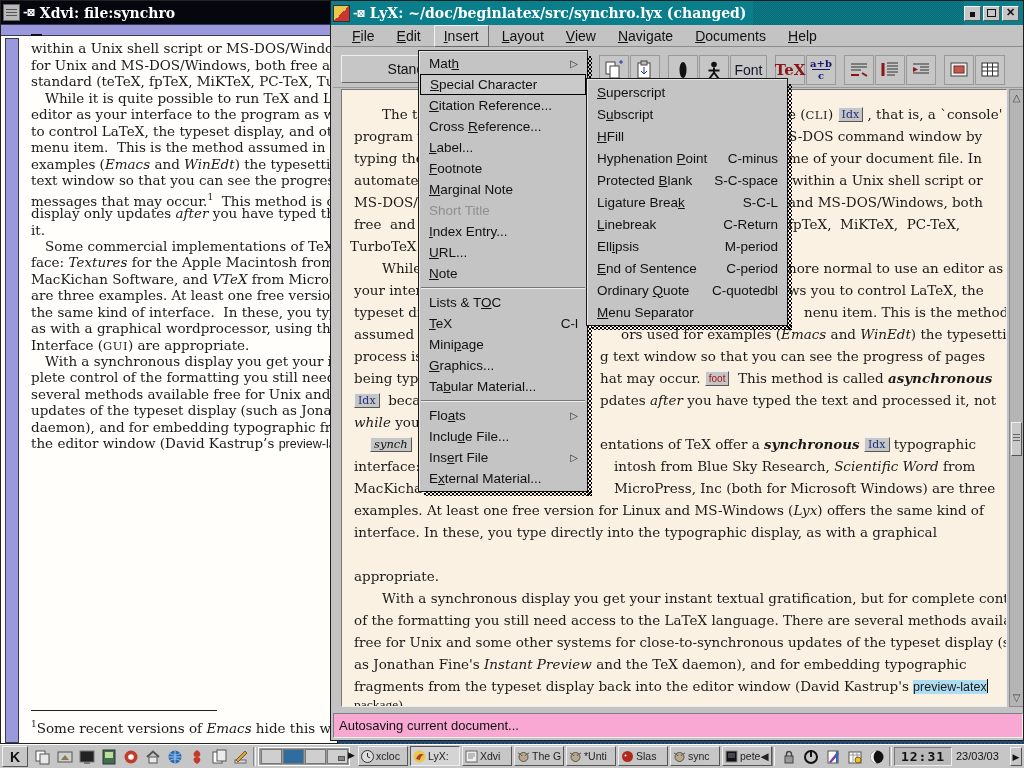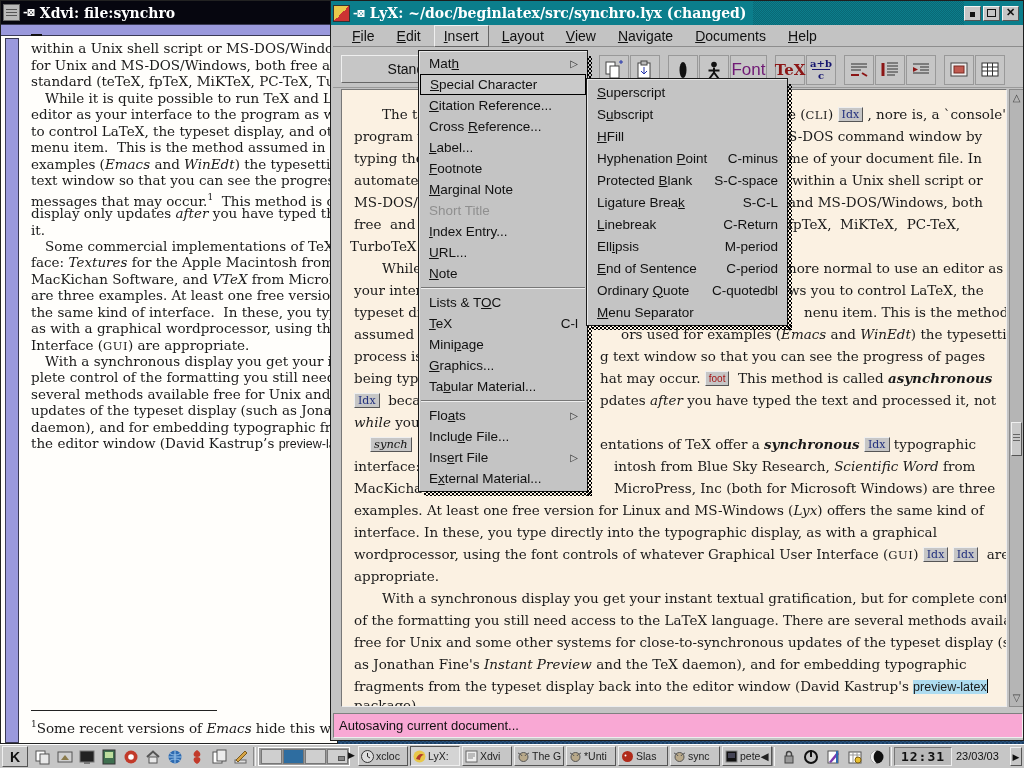--- a/index.html
+++ b/index.html
@@ -60,21 +60,21 @@
     display:flex; align-items:center; justify-content:center; font-size:14px; color:#111; }
   .ticons { position:absolute; left:266px; top:3px; height:31px; display:flex; align-items:center; }
   .tico { width:30px; height:30px; background:#c6c6c6; border:1px solid #999;
     display:flex; align-items:center; justify-content:center; margin-right:1px; }
   .tico.wide { width:37px; }
   .tsep { width:7px; height:30px; }
   .tico .texlogo { font-family:"DejaVu Serif", serif; font-weight:bold; color:#8c1616; font-size:15px; }
   .tico .mathfrac { font-family:"DejaVu Serif", serif; color:#14146e; font-size:10px;
     font-weight:bold; text-align:center; line-height:9px; }
   .tico .mathfrac .bar { display:block; height:1px; background:#14146e; margin:1px 2px; }
-  .tico .fontlbl { font-size:17px; color:#701a75; }
+  .tico .fontlbl { font-size:14px; color:#0f172a; }
 
   .l-doc { position:absolute; left:10px; top:88px; width:666px; height:618px;
     background:#fbf1e2; border:1px solid; border-color:#777 #eee #eee #777; overflow:hidden; }
   .run { position:absolute; white-space:pre; font-family:"DejaVu Serif", serif;
     font-size:13.5px; color:#1a1a1a; line-height:18px; }
   .it { font-style:italic; }
   .bit { font-style:italic; font-weight:bold; }
   .sc { font-size:11.5px; letter-spacing:.5px; }
   .sans { font-family:"Liberation Sans", sans-serif; font-size:12.5px; }
   .hl { background:#aedcf0; font-family:"Liberation Sans", sans-serif; font-size:12.5px; }
@@ -298,21 +298,21 @@
         <div class="tico">
           <svg width="20" height="20" viewBox="0 0 20 20">
             <rect x="2" y="3" width="16" height="13" fill="#fff" stroke="#333"></rect>
             <path d="M2 7h16M2 11h16M7.5 3v13M12.5 3v13" stroke="#333"></path>
           </svg>
         </div>
       </div>
   </div>
   <div class="l-doc" id="lyx-doc">
       <div class="run" style="left: 40px; top: 15px;"><span>The tr</span></div>
-      <div class="run" style="left: 446px; top: 15px;"><span>e (</span><span class="sc">CLI</span><span>) </span><span class="inset inset-idx">Idx</span><span> , nore is, a `console'</span></div>
+      <div class="run" style="left: 446px; top: 15px;"><span>e (</span><span class="sc">CLI</span><span>) </span><span class="inset inset-idx">Idx</span><span> , that is, a `console'</span></div>
       <div class="run" style="left: 12px; top: 37px;"><span>program v</span></div>
       <div class="run" style="left: 446px; top: 37px;"><span>S-DOS command window by</span></div>
       <div class="run" style="left: 12px; top: 59px;"><span>typing the</span></div>
       <div class="run" style="left: 446px; top: 59px;"><span>me of your document file. In</span></div>
       <div class="run" style="left: 12px; top: 81px;"><span>automated</span></div>
       <div class="run" style="left: 450px; top: 81px;"><span>within a Unix shell script or</span></div>
       <div class="run" style="left: 12px; top: 103px;"><span>MS-DOS/</span></div>
       <div class="run" style="left: 446px; top: 103px;"><span>and MS-DOS/Windows, both</span></div>
       <div class="run" style="left: 12px; top: 125px;"><span>free  and </span></div>
       <div class="run" style="left: 446px; top: 125px;"><span>fpTeX,  MiKTeX,  PC-TeX,</span></div>
@@ -333,28 +333,27 @@
       <div class="run" style="left: 258px; top: 301px;"><span>pdates </span><span class="it">after</span><span> you have typed the text and processed it, not</span></div>
       <div class="run" style="left: 12px; top: 323px;"><span class="it">while</span><span> you</span></div>
       <div class="run" style="left: 28px; top: 345px;"><span class="inset inset-synch">synch</span></div>
       <div class="run" style="left: 258px; top: 345px;"><span>entations of TeX offer a </span><span class="bit">synchronous</span><span> </span><span class="inset inset-idx">Idx</span><span> typographic</span></div>
       <div class="run" style="left: 12px; top: 367px;"><span>interface:</span></div>
       <div class="run" style="left: 272px; top: 367px;"><span>intosh from Blue Sky Research, </span><span class="it">Scientific Word</span><span> from</span></div>
       <div class="run" style="left: 12px; top: 389px;"><span>MacKicha</span></div>
       <div class="run" style="left: 272px; top: 389px;"><span>MicroPress, Inc (both for Microsoft Windows) are three</span></div>
       <div class="run" style="left: 12px; top: 411px;"><span>examples. At least one free version for Linux and MS-Windows (</span><span class="it">Lyx</span><span>) offers the same kind of</span></div>
       <div class="run" style="left: 12px; top: 433px;"><span>interface. In these, you type directly into the typographic display, as with a graphical</span></div>
-      <div class="run" style="left: 12px; top: 455px;"><span>wordprocessor, using the font controls of whatever Graphical User Interface (</span><span class="sc">GUI</span><span>) </span><span class="inset inset-idx">Idx</span><span> </span><span class="inset inset-idx">Idx</span><span>  are</span></div>
       <div class="run" style="left: 12px; top: 477px;"><span>appropriate.</span></div>
       <div class="run" style="left: 40px; top: 499px;"><span>With a synchronous display you get your instant textual gratification, but for complete control</span></div>
       <div class="run" style="left: 12px; top: 521px;"><span>of the formatting you still need access to the LaTeX language. There are several methods available</span></div>
       <div class="run" style="left: 12px; top: 543px;"><span>free for Unix and some other systems for close-to-synchronous updates of the typeset display (such</span></div>
       <div class="run" style="left: 12px; top: 565px;"><span>as Jonathan Fine's </span><span class="it">Instant Preview</span><span> and the TeX daemon), and for embedding typographic</span></div>
       <div class="run" style="left: 12px; top: 587px;"><span>fragments from the typeset display back into the editor window (David Kastrup's </span><span class="hl">preview-latex</span><span class="caret"></span></div>
-      <div class="run" style="left: 12px; top: 606px;"><span>package).</span></div>
+      <div class="run" style="left: 12px; top: 606px; font-family: Liberation Serif, serif;"><span>package).</span></div>
     </div>
   <div class="l-scroll">
     <span class="scr-btn" style="top:0">△</span>
     <div class="scr-thumb">
         <i></i>
         <i></i>
         <i></i>
       </div>
     <span class="scr-btn" style="bottom:0">▽</span>
   </div>

